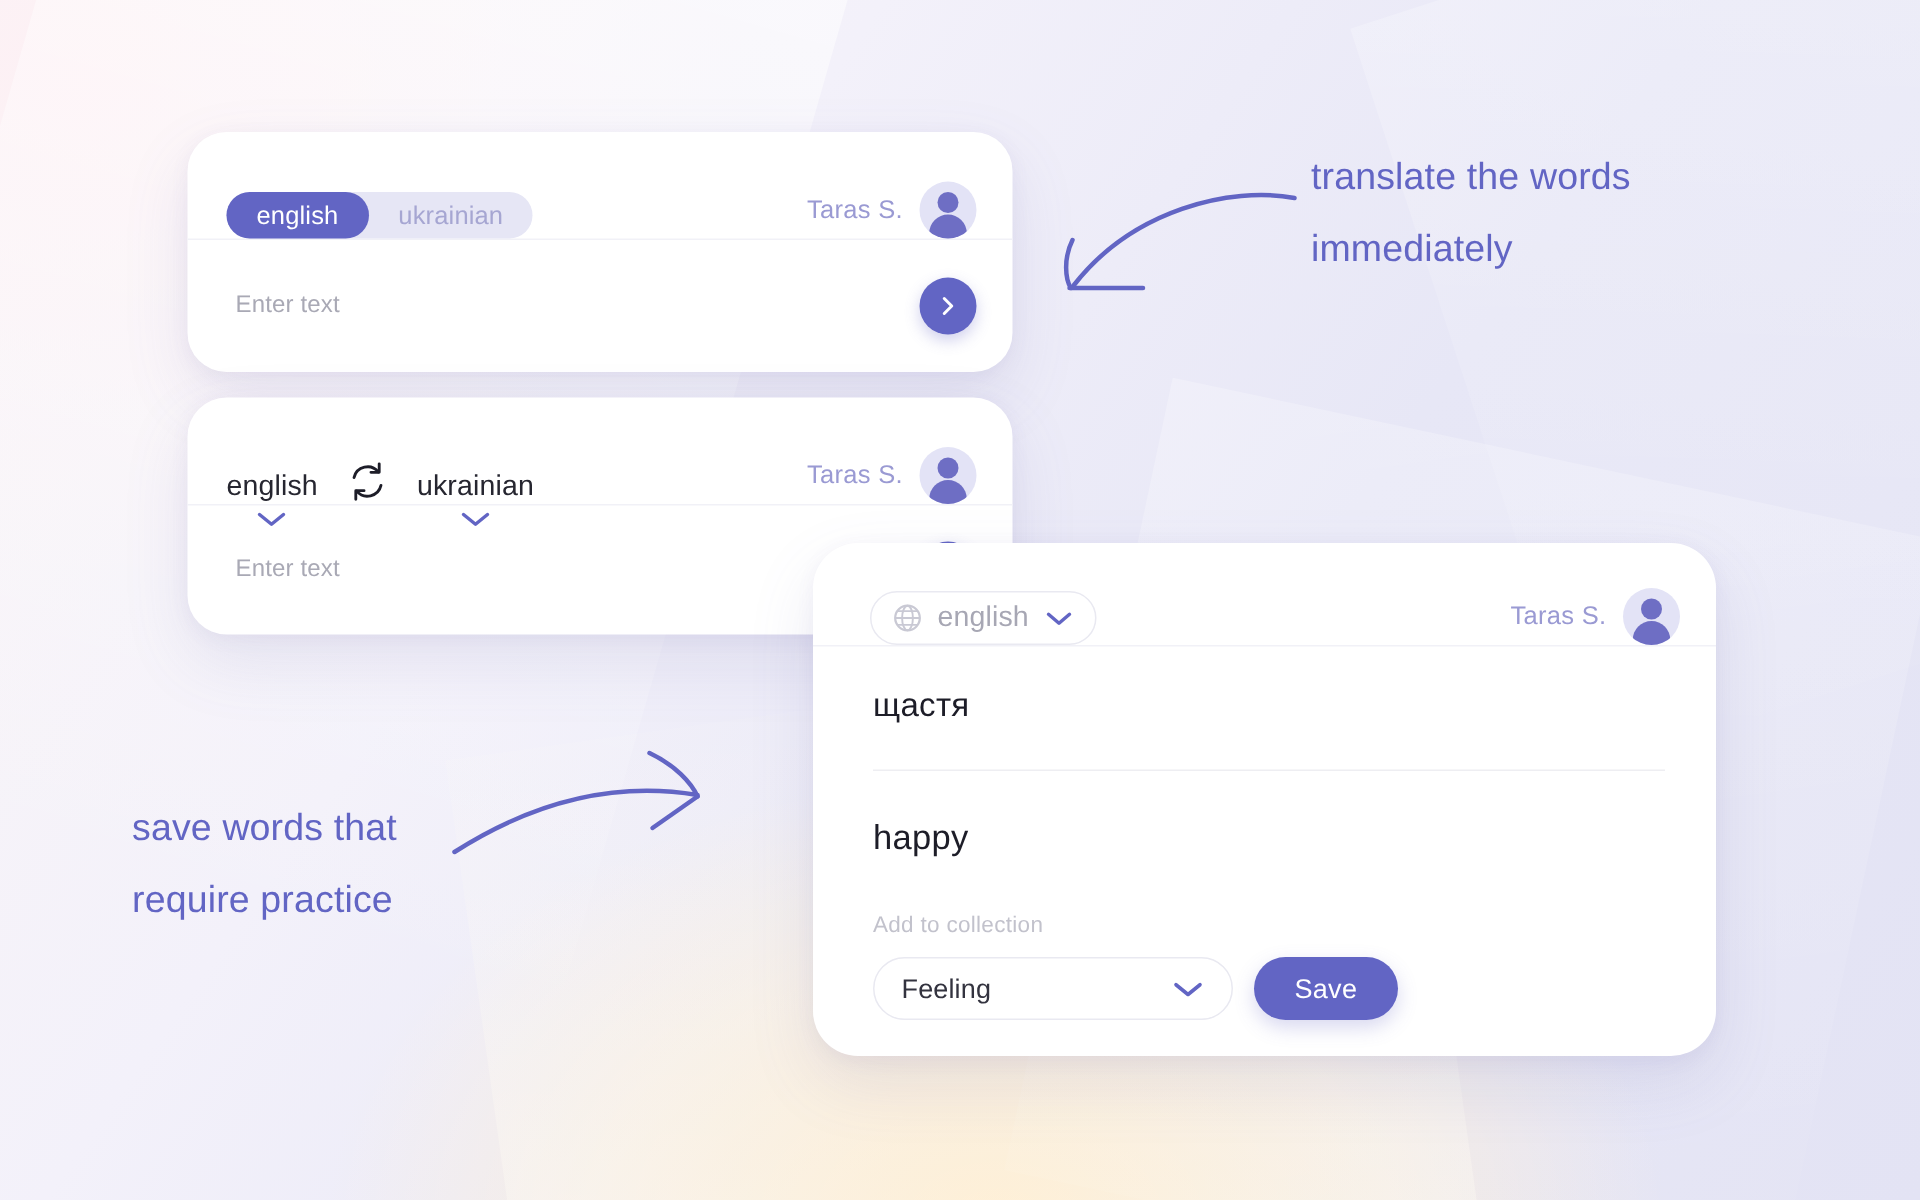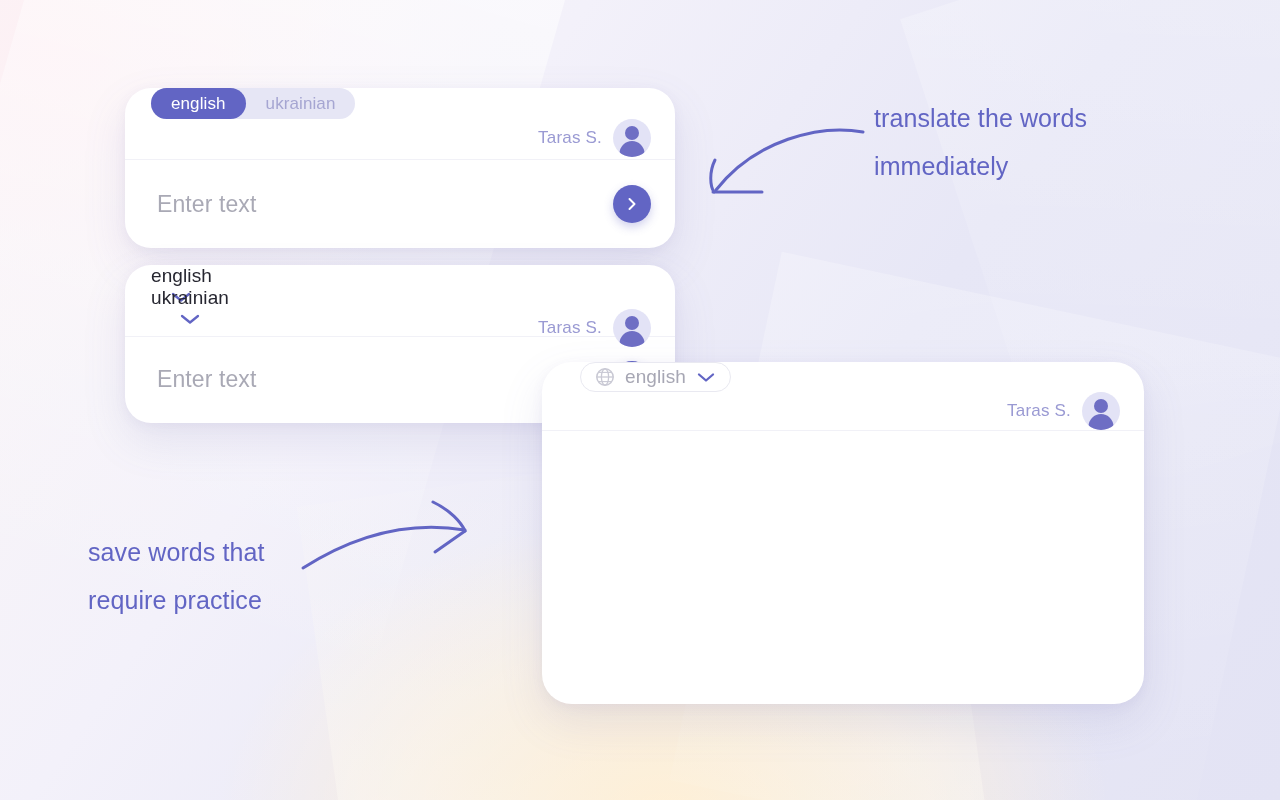--- a/index.html
+++ b/index.html
@@ -38,32 +38,31 @@
   }
 
   
   .card {
     position:absolute;
     background:#ffffff;
     border-radius:26px;
     box-shadow:0 18px 44px rgba(110,106,170,0.13), 0 3px 12px rgba(110,106,170,0.07);
   }
   .card-head {
-    display:flex; align-items:flex-start;
+    display:flex; align-items:flex-end;
     height:72px; padding:0 24px 0 26px;
     border-bottom:1px solid #f1f1f7;
     position:relative;
-    flex-direction:column;
   }
   .card-body {
     display:flex; align-items:center;
     padding:0 24px 0 32px;
   }
   .enter-text {
-    font-size:23px; color:#a9a9b5; letter-spacing:0.1px; flex:1;
+    font-size:16px; color:#a9a9b5; letter-spacing:0.1px; flex:1;
   }
 
   
   .user { display:flex; align-items:center; gap:11px; margin-left:auto; }
   .user-name { font-size:17px; color:#9a9ad3; letter-spacing:0.2px; white-space:nowrap;margin-left:40px; }
   .avatar {
     width:38px; height:38px; border-radius:50%;
     background:#e3e3f6; position:relative; overflow:hidden; flex:none;
   }
   .avatar .head {
@@ -235,20 +234,37 @@
     </div>
     <div class="user">
       <span class="user-name">Taras S.</span>
       <div class="avatar">
         <div class="head"></div>
         <div class="body"></div>
       </div>
     </div>
   </div>
 
+  <div class="word-area">
+    <div class="word-src">щастя</div>
+    <div class="word-div"></div>
+    <div class="word-dst">happy</div>
+
+    <div class="collection-label">Add to collection</div>
+
+    <div class="collection-row">
+      <div class="coll-select">
+        <span class="txt">Feeling</span>
+        <svg width="22" height="13" viewBox="0 0 22 13">
+          <polyline points="3,3.5 11,10 19,3.5" fill="none" stroke="#6265c4" stroke-width="2.4" stroke-linecap="round" stroke-linejoin="round"></polyline>
+        </svg>
+      </div>
+      <button class="save-btn">Save</button>
+    </div>
+  </div>
 </div>
 
 <div class="annot" id="annot-one">translate the words immediately</div>
 
 <svg class="arrow" id="arrow-one" width="175" height="95" viewBox="0 0 175 95">
   <path d="M163 22 C120 14, 55 30, 16 80" fill="none" stroke="#6265c4" stroke-width="3" stroke-linecap="round"></path>
   <path d="M15 50 C9 62, 10 76, 14 82" fill="none" stroke="#6265c4" stroke-width="3" stroke-linecap="round"></path>
   <path d="M13 82 L62 82" fill="none" stroke="#6265c4" stroke-width="3" stroke-linecap="round"></path>
 </svg>
 

